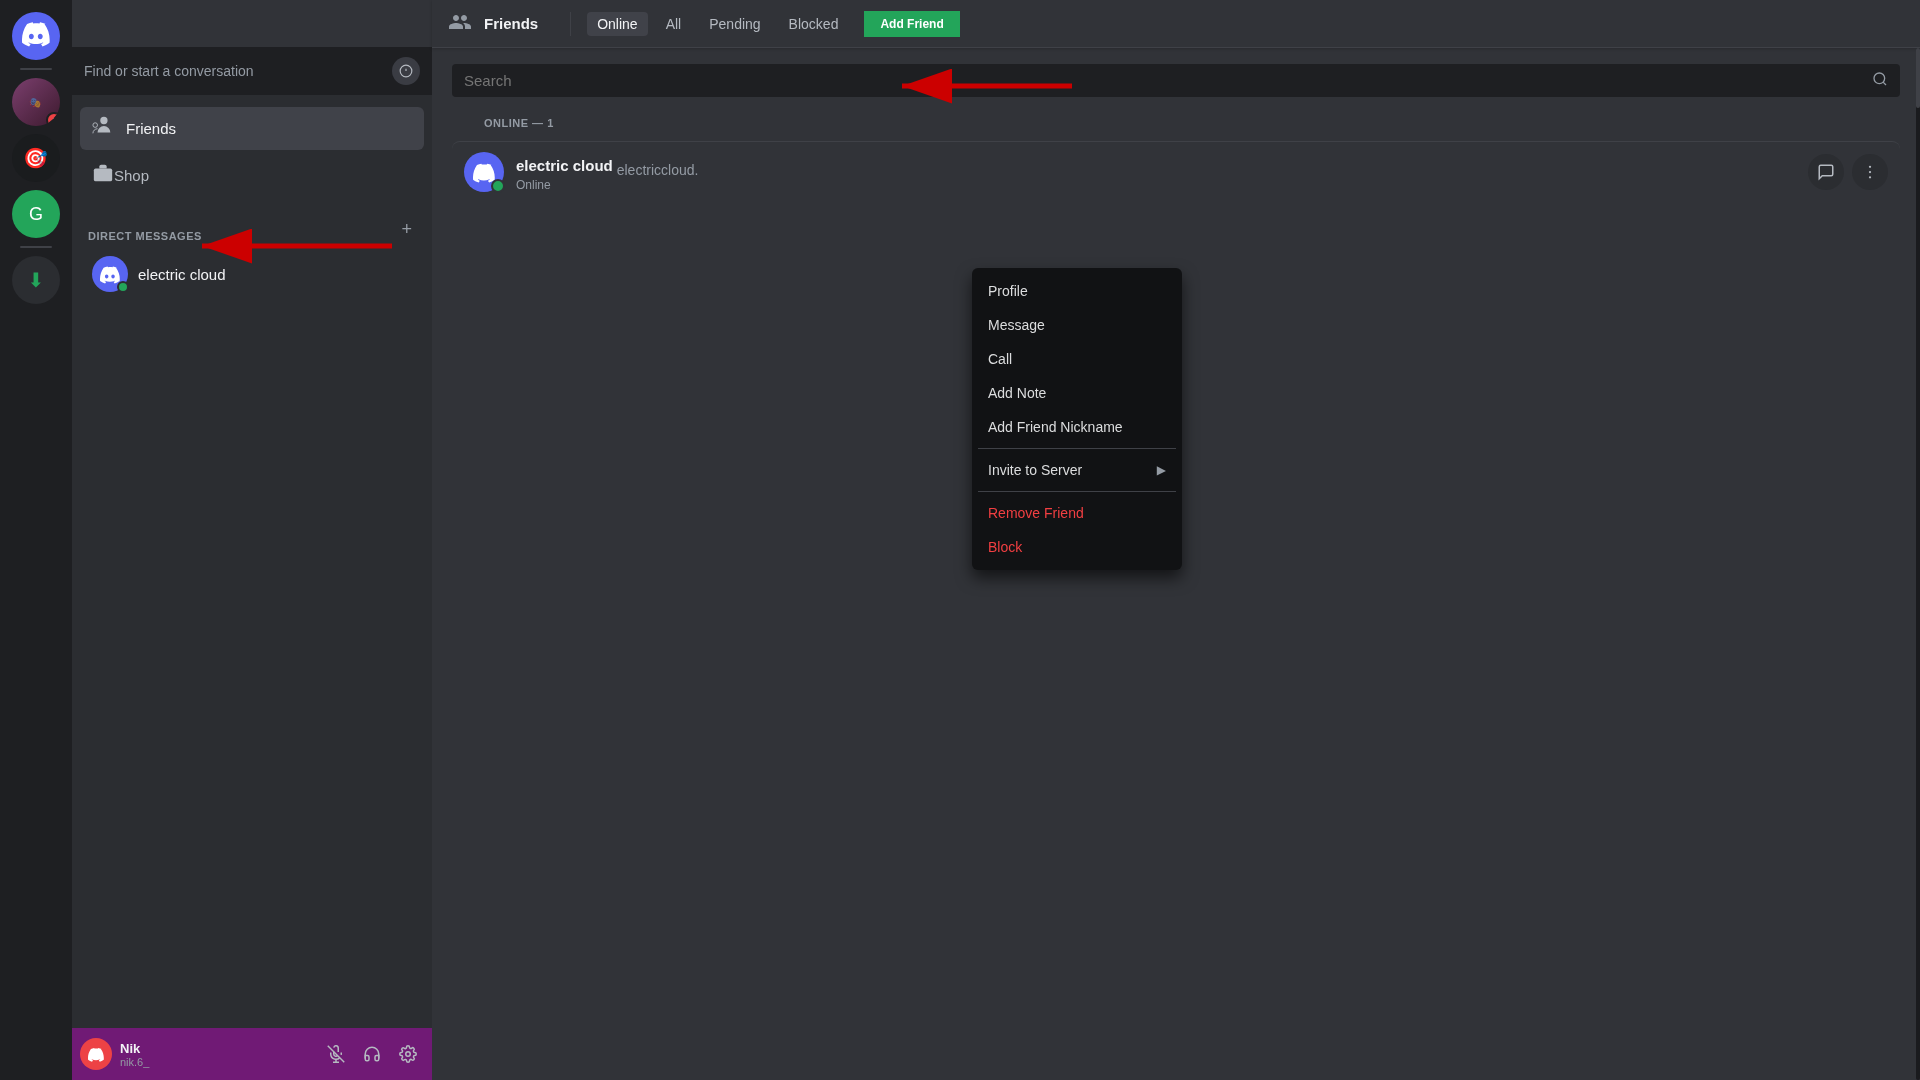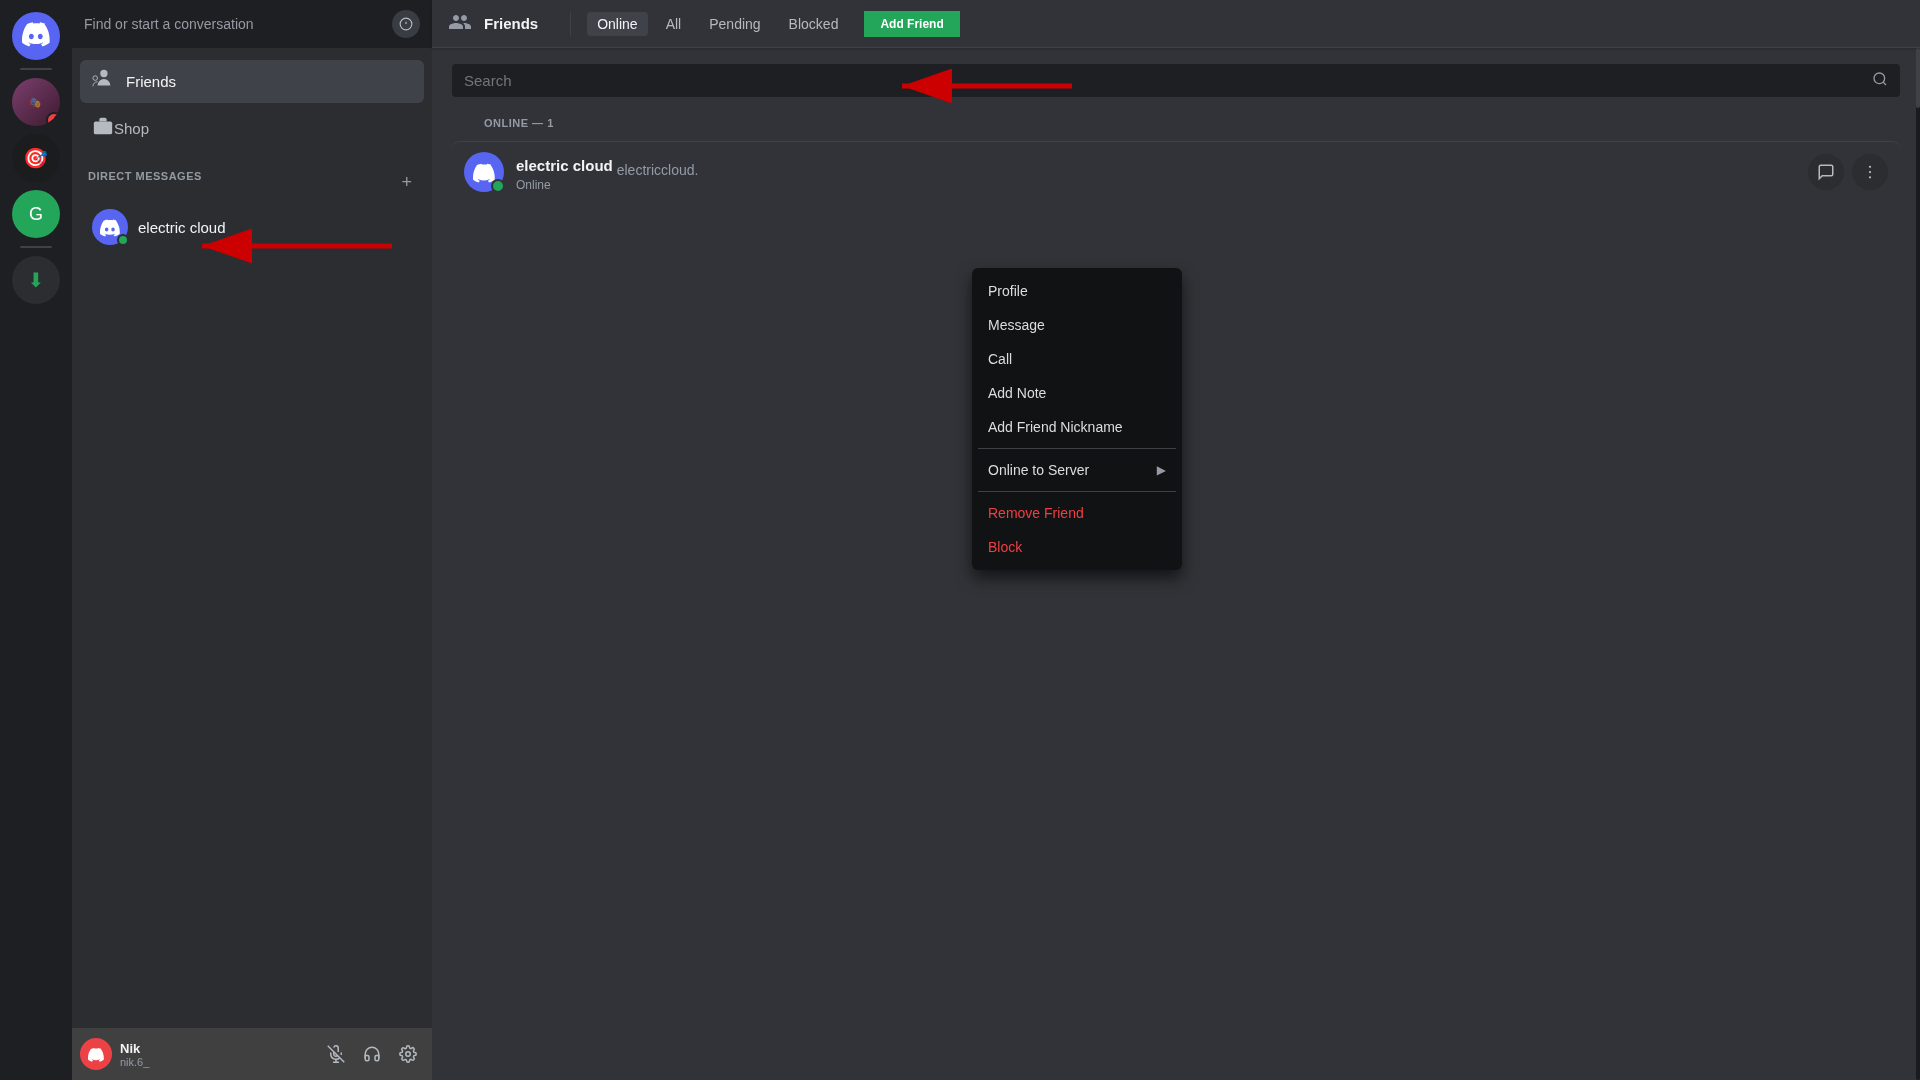--- a/index.html
+++ b/index.html
@@ -70,20 +70,21 @@
       color: #23a55a;
     }
 
     
     .left-panel {
       width: 360px;
       background: #2b2d31;
       display: flex;
       flex-direction: column;
       flex-shrink: 0;
+      margin-top: 47px;
     }
 
     .search-bar {
       height: 48px;
       background: #1e1f22;
       display: flex;
       align-items: center;
       padding: 0 12px;
       cursor: pointer;
       border-bottom: 1px solid #1e1f22;
@@ -149,21 +150,21 @@
       color: #b5bac1;
     }
 
     .shop-item-label {
       font-size: 15px;
       color: #b5bac1;
     }
 
     .dm-section-header {
       display: flex;
-      align-items: flex-start;
+      align-items: flex-end;
       justify-content: space-between;
       padding: 16px 8px 4px 8px;
       margin-bottom: 4px;
     }
 
     .dm-section-title {
       font-size: 11px;
       font-weight: 700;
       color: #949ba4;
       text-transform: uppercase;
@@ -213,21 +214,21 @@
 
     .dm-name {
       font-size: 15px;
       color: #f2f3f5;
       font-weight: 500;
     }
 
     
     .user-panel {
       height: 52px;
-      background: #404040;
+      background: #701a75;
       display: flex;
       align-items: center;
       padding: 0 8px;
       gap: 8px;
     }
 
     .user-panel-avatar {
       width: 32px;
       height: 32px;
       border-radius: 50%;
@@ -720,21 +721,21 @@
         <span>Call</span>
       </div>
       <div class="context-menu-item">
         <span>Add Note</span>
       </div>
       <div class="context-menu-item">
         <span>Add Friend Nickname</span>
       </div>
       <div class="context-menu-divider"></div>
       <div class="context-menu-item" style="display: flex; justify-content: space-between; align-items: center;">
-        <span>Online to Server</span>
+        <span>Invite to Server</span>
         <span class="context-menu-chevron">▶</span>
       </div>
       <div class="context-menu-divider"></div>
       <div class="context-menu-item danger">
         <span>Remove Friend</span>
       </div>
       <div class="context-menu-item danger">
         <span>Block</span>
       </div>
     </div>

